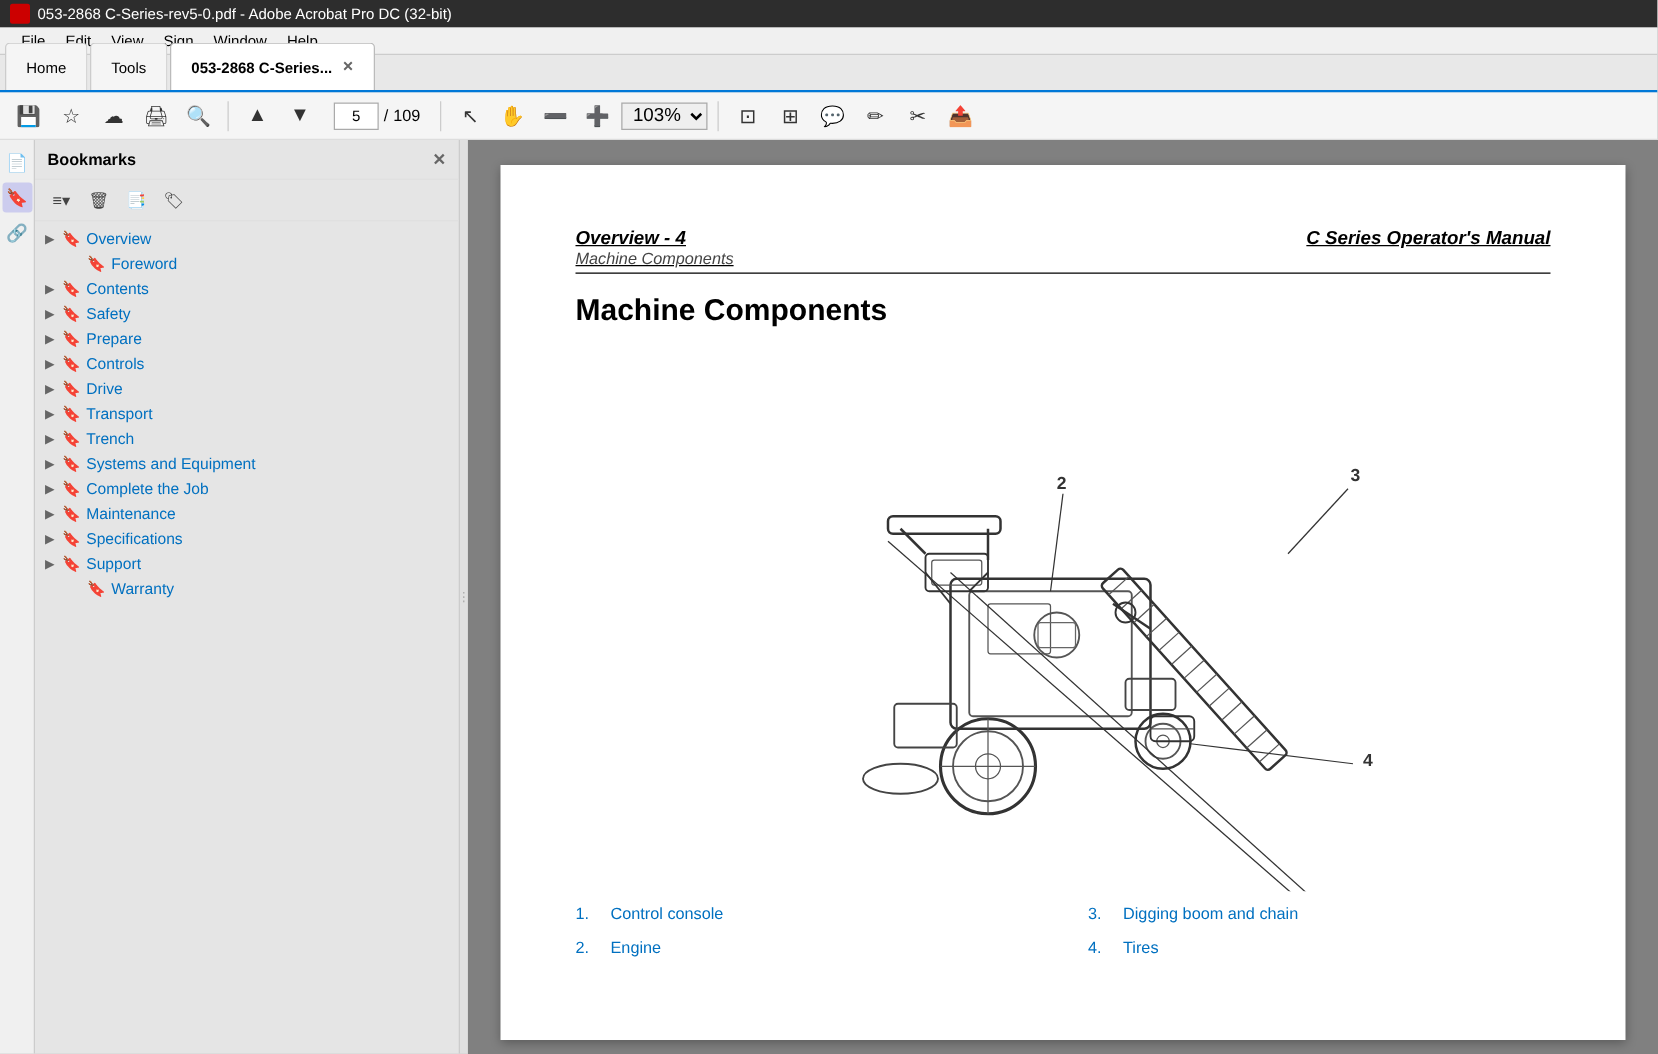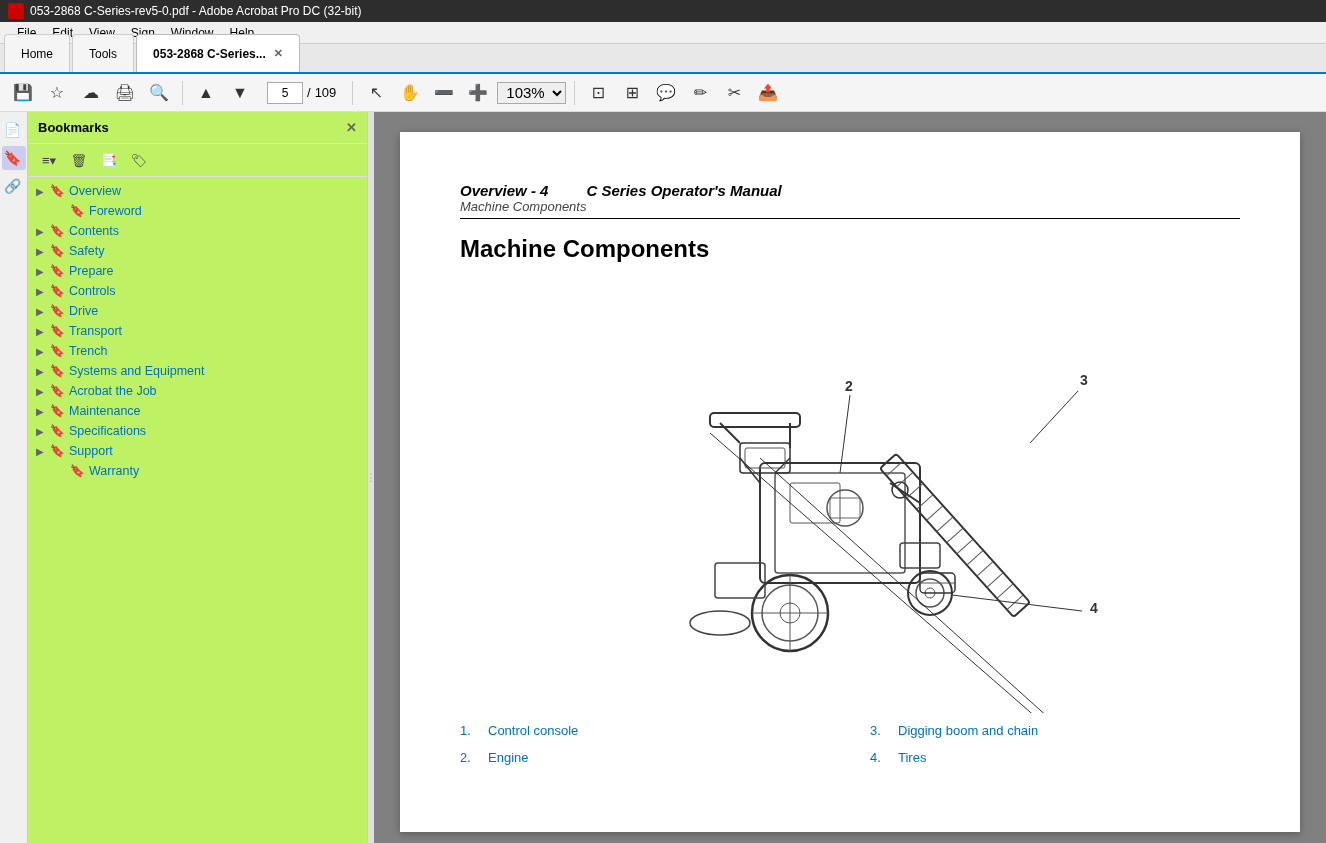--- a/index.html
+++ b/index.html
@@ -131,21 +131,21 @@
       cursor: pointer;
       border-radius: 3px;
       font-size: 14px;
       color: #444;
     }
     .tool-icon.active { background: #cce; color: #0078d7; }
 
     
     .bookmarks-panel {
       width: 340px;
-      background: #bef264;
+      background: #e5e5e5;
       border-right: 1px solid #ccc;
       display: flex;
       flex-direction: column;
     }
     .bookmarks-header {
       padding: 8px 10px;
       font-weight: bold;
       font-size: 13px;
       display: flex;
       align-items: center;
@@ -222,24 +222,26 @@
       background: #fff;
       width: 900px;
       min-height: 700px;
       padding: 50px 60px;
       box-shadow: 0 2px 8px rgba(0,0,0,0.3);
     }
 
     
     .pdf-header {
       display: flex;
+      justify-content: space-between;
       align-items: flex-start;
       border-bottom: 1px solid #000;
       padding-bottom: 4px;
       margin-bottom: 16px;
+      text-decoration: underline;
     }
     .pdf-header-left .overview-title {
       font-weight: bold;
       font-style: italic;
       font-size: 15px;
     }
     .pdf-header-left .section-title {
       font-style: italic;
       font-size: 13px;
       color: #444;
@@ -441,21 +443,21 @@
 
       <div class="bm-item">
         <span class="bm-arrow">▶</span>
         <span class="bm-bookmark-icon">🔖</span>
         <span class="bm-label">Systems and Equipment</span>
       </div>
 
       <div class="bm-item">
         <span class="bm-arrow">▶</span>
         <span class="bm-bookmark-icon">🔖</span>
-        <span class="bm-label">Acrobat the Job</span>
+        <span class="bm-label">Complete the Job</span>
       </div>
 
       <div class="bm-item">
         <span class="bm-arrow">▶</span>
         <span class="bm-bookmark-icon">🔖</span>
         <span class="bm-label">Maintenance</span>
       </div>
 
       <div class="bm-item">
         <span class="bm-arrow">▶</span>

